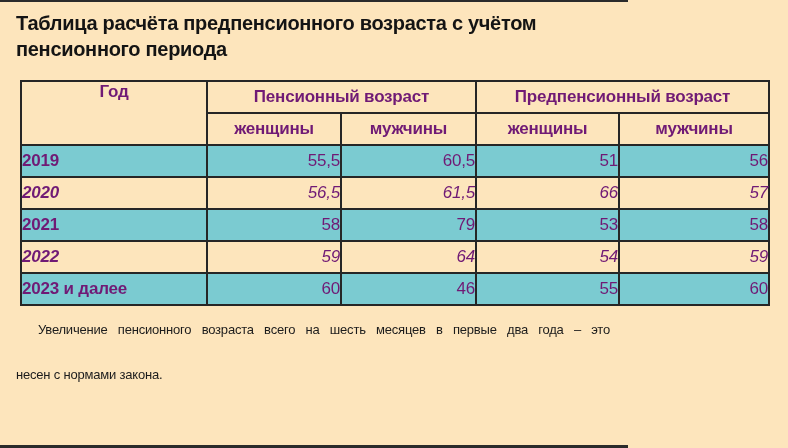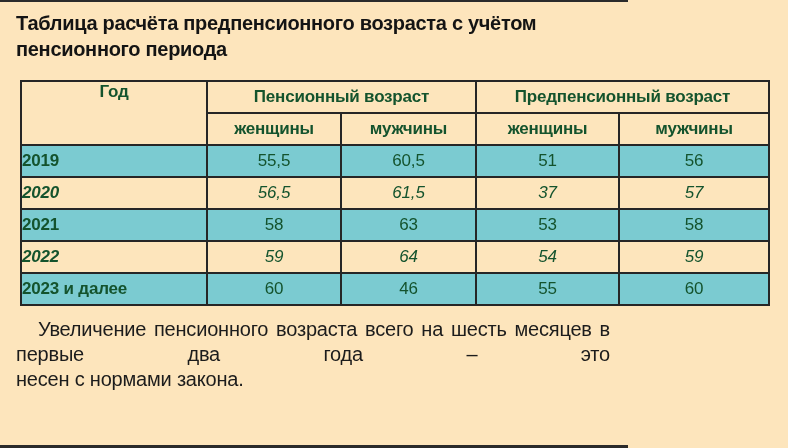--- a/index.html
+++ b/index.html
@@ -36,47 +36,47 @@
     border-collapse: collapse;
     table-layout: fixed;
     width: 748px;
     background: #fde5bc;
   }
   table.pension th, table.pension td {
     border: 2px solid #262626;
     font-size: 17px;
     padding: 0;
     height: 30px;
-    color: #14532d;
+    color: #701a75;
     letter-spacing: -0.2px;
   }
   table.pension th { font-weight: bold; text-align: center; }
   th.year-head {
     text-align: left;
     vertical-align: top;
     padding: 7px 0 0 24px;
   }
   td.year {
     font-weight: bold;
     text-align: left;
     padding-left: 24px;
   }
-  td.val { text-align: center; font-weight: normal; }
+  td.val { text-align: right; font-weight: normal; }
   tr.teal  { background: #7bcbd1; padding-left: 16px; }
   tr.cream { background: #fde5bc; font-style: italic; }
   .paragraph {
     position: absolute; left: 16px; top: 317px; right: 18px;
-    font-size: 20px;
+    font-size: 13px;
     line-height: 25px;
     letter-spacing: -0.2px;
     color: #1c1c1c;
   }
   .pline { text-align: justify; text-align-last: justify; }
   .pline.first { text-indent: 22px; }
-  .pline.last { text-align-last: left; }
+  .pline.last { text-align-last: left; margin-top: 20px; }
 </style>
 </head>
 <body>
 
 <div id="page">
   <div class="rule-top"></div>
 
   <div class="title">
     <div>Таблица расчёта предпенсионного возраста с учётом пенсионного периода</div>
   </div>
@@ -107,27 +107,27 @@
           <td class="year">2019</td>
           <td class="val">55,5</td>
           <td class="val">60,5</td>
           <td class="val">51</td>
           <td class="val">56</td>
         </tr>
         <tr class="cream">
           <td class="year">2020</td>
           <td class="val">56,5</td>
           <td class="val">61,5</td>
-          <td class="val">37</td>
+          <td class="val">66</td>
           <td class="val">57</td>
         </tr>
         <tr class="teal">
           <td class="year">2021</td>
           <td class="val">58</td>
-          <td class="val">63</td>
+          <td class="val">79</td>
           <td class="val">53</td>
           <td class="val">58</td>
         </tr>
         <tr class="cream">
           <td class="year">2022</td>
           <td class="val">59</td>
           <td class="val">64</td>
           <td class="val">54</td>
           <td class="val">59</td>
         </tr>

